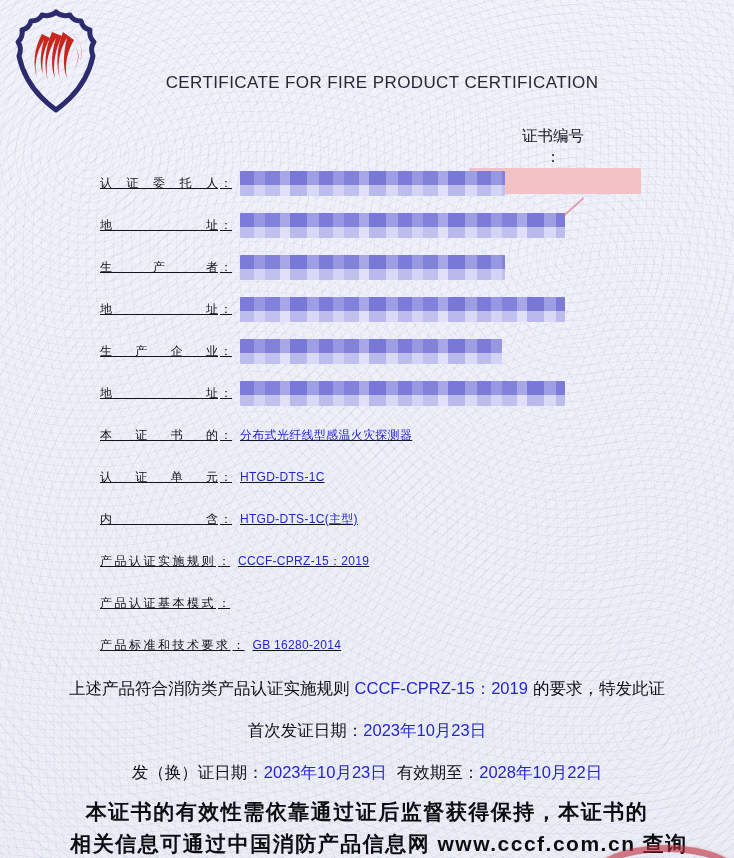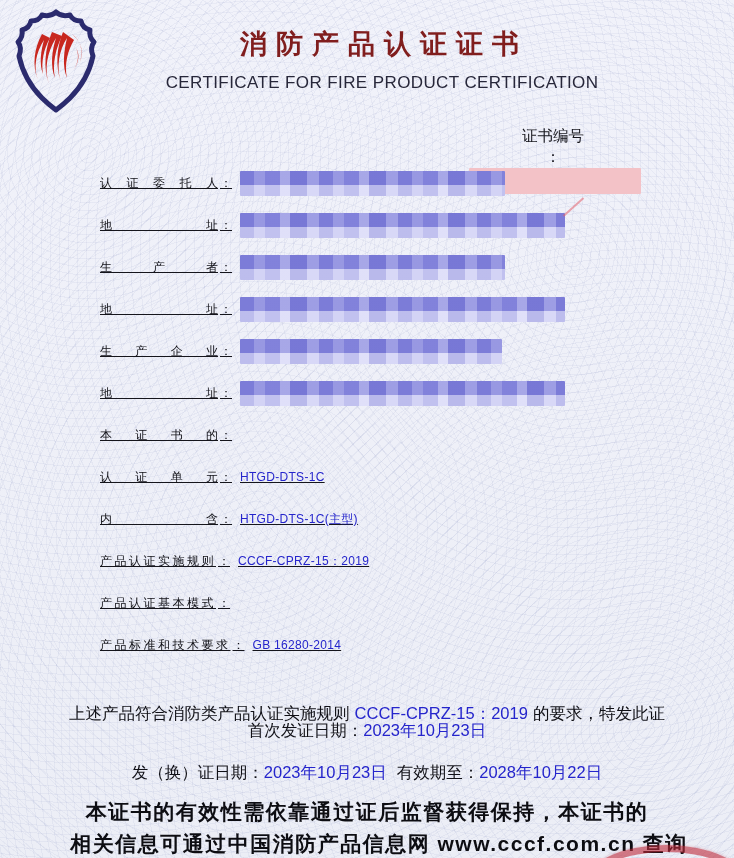--- a/index.html
+++ b/index.html
@@ -43,21 +43,21 @@
       repeating-linear-gradient(0deg, rgba(255,255,255,0) 0 9px, rgba(255,255,255,.30) 9px 13px);
   }
   .fields { position:absolute; top:162px; left:100px; right:16px; }
   .row { display:flex; align-items:center; height:42px; font-size:12px;text-decoration:underline; }
   .row .label { width:118px; text-align:justify; text-align-last:justify; color:#101016; }
   .row.wide .label { width:auto; letter-spacing:2.5px; }
   .row .colon { margin:0 8px 0 2px; color:#101016; }
   .row .value { color:var(--blue,#2525cc); letter-spacing:.3px; }
   .line { position:absolute; left:0; right:0; text-align:center; font-size:16.5px; color:#101016; }
   .blue { color:var(--blue,#2525cc); }
-  .statement { top:678px;margin-top:25px; }
+  .statement { top:678px; }
   .statement .blue { margin:0 5px; }
   .first-issue { top:720px; }
   .reissue { top:762px; }
   .reissue .gap { display:inline-block; width:10px; }
   .footer-line { position:absolute; left:0; right:0; text-align:center; font-size:21px; font-weight:700; letter-spacing:1.5px; color:#0d0d12; }
   .f1 { top:798px; }
   .f2 { top:830px;padding-left:24px; }
   .seal {
     position:absolute; left:585px; top:845px; width:148px; height:64px;
     border-radius:50%; border:7px solid rgba(192,42,58,.6);
@@ -74,21 +74,20 @@
 <div class="page">
 
   <svg class="logo" viewBox="0 0 100 106" aria-hidden="true">
     <path d="M50 4 C55 9 60 8 64 7 C66 11 70 13 75 13 C76 18 80 21 84 22 C83 27 85 31 88 34 C85 38 85 43 87 48 C84 62 76 78 64 90 C59 95 54 99 50 102 C46 99 41 95 36 90 C24 78 16 62 13 48 C15 43 15 38 12 34 C15 31 17 27 16 22 C20 21 24 18 25 13 C30 13 34 11 36 7 C40 8 45 9 50 4 Z" fill="none" stroke="#2b2b6e" stroke-width="5" stroke-linejoin="round"></path>
     <path d="M36 26 C28 40 26 58 32 72 C27 60 30 44 38 32 C35 42 33 56 37 66 C35 54 38 40 44 30 Z" fill="#c8271f"></path>
     <path d="M46 24 C39 40 37 60 43 76 C38 62 41 44 50 30 C46 42 44 58 49 70 C46 56 50 40 56 28 Z" fill="#c8271f"></path>
     <path d="M57 24 C51 38 49 58 55 74 C50 60 53 42 61 30 C58 42 56 58 61 70 C58 56 62 42 68 32 Z" fill="#c8271f"></path>
     <path d="M66 26 C74 32 78 42 74 54 C78 44 75 34 68 28 Z M70 40 C74 48 72 58 64 66 C72 58 75 48 70 40 Z" fill="#c8271f"></path>
   </svg>
 
-  <div class="title">消防产品认证证书</div>
   <div class="subtitle">CERTIFICATE FOR FIRE PRODUCT CERTIFICATION</div>
 
   <div class="cert-no">
     <span>证书编号</span>
       <span>：</span>
     <span class="redact red-mosaic"></span>
   </div>
 
   <div class="fields" id="fields">
     <div class="row">
@@ -123,20 +122,21 @@
 
     <div class="row">
       <span class="label">地址</span>
         <span class="colon">：</span>
         <span class="redact blue-mosaic" style="width: 325px;"></span>
     </div>
 
     <div class="row">
       <span class="label">本证书的</span>
         <span class="colon">：</span>
+        <span class="value">分布式光纤线型感温火灾探测器</span>
     </div>
 
     <div class="row">
       <span class="label">认证单元</span>
         <span class="colon">：</span>
         <span class="value">HTGD-DTS-1C</span>
     </div>
 
     <div class="row">
       <span class="label">内含</span>

